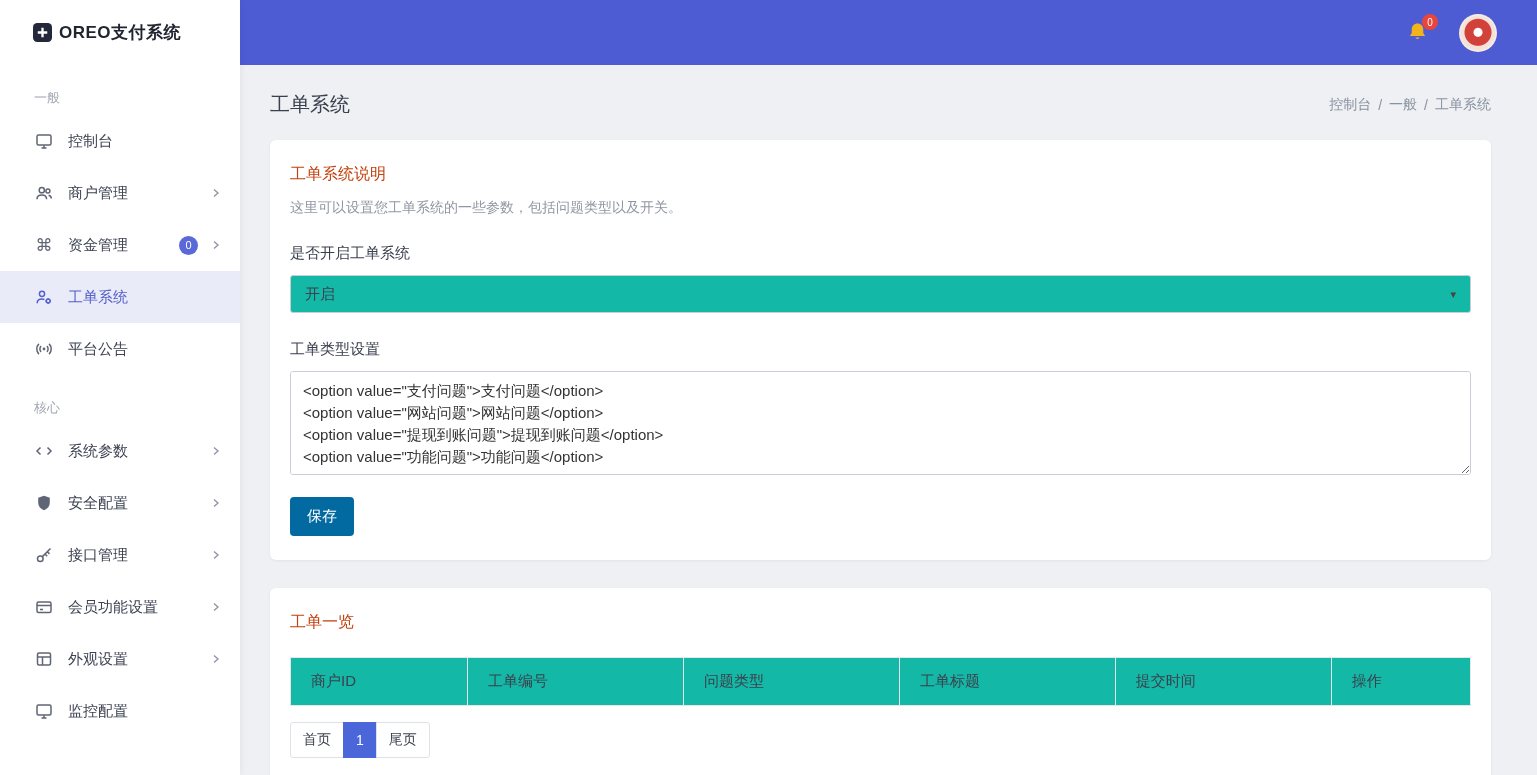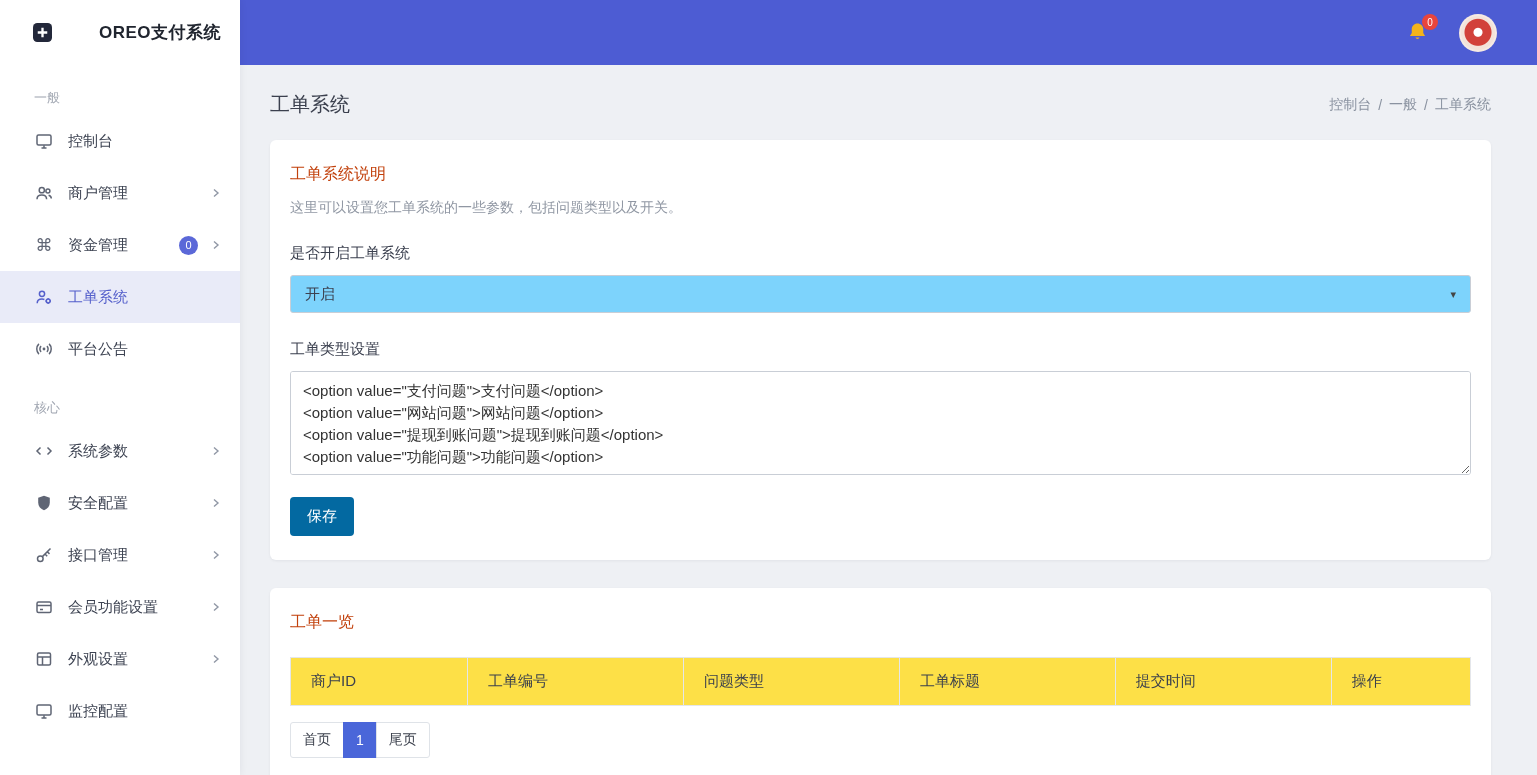--- a/index.html
+++ b/index.html
@@ -6,21 +6,21 @@
   html,body { width:1537px; height:775px; overflow:hidden; }
   body {
     font-family: "Liberation Sans", "DejaVu Sans", sans-serif;
     background:#eef0f4; color:#3c4150; font-size:15px;
   }
   .layout { display:flex; height:100%; }
 
   
   .sidebar { width:240px; background:#fff; flex-shrink:0; box-shadow:0 0 8px rgba(20,24,40,.07); z-index:2; }
   .sidebar-logo { height:65px; display:flex; align-items:center; padding-left:33px; gap:7px; }
-  .logo-text { font-size:17px; font-weight:bold; color:#20252f; letter-spacing:.5px;margin-left:40px; }
+  .logo-text { font-size:17px; font-weight:bold; color:#20252f; letter-spacing:.5px; }
   .side-section { font-size:13px; color:#a0a6b1; padding:24px 0 8px 34px; }
   .side-item { height:52px; display:flex; align-items:center; padding:0 18px 0 34px; cursor:pointer; color:#3d4352; }
   .side-item .ico { width:20px; display:flex; justify-content:center; align-items:center; margin-right:14px; color:#5f6574; }
   .side-item .ico .glyph { font-size:17px; line-height:1; }
   .side-item .lbl { font-size:15px; flex:1; }
   .side-item .chev { color:#9097a5; display:flex; }
   .side-item .badge { background:#5b68d8; color:#fff; font-size:11px; min-width:19px; height:19px; border-radius:10px;
                       display:flex; align-items:center; justify-content:center; margin-right:12px; }
   .side-item.active { background:#e9ebf8; color:#5560cb; }
   .side-item.active .ico { color:#5560cb; }
@@ -40,39 +40,39 @@
   .page-title { font-size:20px; font-weight:500; color:#3b404e; }
   .breadcrumb { font-size:14px; color:#8a92a0; display:flex; gap:7px; align-items:center; }
   .breadcrumb .crumb-link { cursor:pointer; }
   .breadcrumb .crumb-current { color:#8a92a0; }
 
   .card { background:#fff; border-radius:6px; padding:24px 20px; box-shadow:0 1px 3px rgba(20,24,40,.06); margin-top:22px; }
   .card-title { font-size:16px; font-weight:500; color:#c2410c; margin-bottom:14px; }
   .card-desc { font-size:14px; color:#9097a3; }
   .field-label { font-size:15px; color:#3a3f4e; margin:27px 0 12px; }
 
-  .select-box { height:38px; border:1px solid #c9ced6; border-radius:3px; background:#7dd3fc; display:flex;
+  .select-box { height:38px; border:1px solid #c9ced6; border-radius:3px; background:#14b8a6; display:flex;
                 align-items:center; justify-content:space-between; padding:9px 14px; font-size:15px; color:#3c4150; cursor:pointer; }
   .select-caret { font-size:11px; color:#444; }
 
   textarea.types-input { width:100%; height:104px; border:1px solid #c9ced6; border-radius:3px; padding:8px 12px;
                 font-size:15px; line-height:22px; color:#333; font-family:"Liberation Sans","DejaVu Sans",sans-serif;
                 resize:vertical; overflow-y:scroll; display:block; }
   textarea.types-input::-webkit-scrollbar { width:14px; }
   textarea.types-input::-webkit-scrollbar-track { background:#f4f4f4; border-left:1px solid #e4e4e4; }
   textarea.types-input::-webkit-scrollbar-thumb { background:#c7c7c7; border:3px solid #f4f4f4; border-radius:7px; }
 
   .btn-primary { margin-top:22px; background:#0369a1; color:#fff; border:none; border-radius:4px;
                  padding:10px 17px; font-size:15px; cursor:pointer; font-family:inherit; }
 
   .desc-link { color:#4a90e2; text-decoration:underline; cursor:pointer; }
 
   table.tickets { width:100%; border-collapse:collapse; table-layout:fixed; margin-top:24px; }
   table.tickets th { border:1px solid #e4e6ea; font-weight:normal; font-size:15px; color:#3c414d;
-                     text-align:left; padding:14px 20px; background:#fde047; }
+                     text-align:left; padding:14px 20px; background:#14b8a6; }
   .col-1{width:15%} .col-2{width:18.3%} .col-3{width:18.3%} .col-4{width:18.3%} .col-5{width:18.3%} .col-6{width:11.8%}
 
   .pagination { display:inline-flex; margin-top:16px; }
   .page-btn { min-width:46px; height:36px; display:flex; align-items:center; justify-content:center;
               border:1px solid #dfe3e8; background:#fff; font-size:14px; color:#3c414d; cursor:pointer; margin-left:-1px; padding:0 12px; }
   .page-btn.first { border-radius:3px 0 0 3px; margin-left:0; }
   .page-btn.last { border-radius:0 3px 3px 0; }
   .page-btn.active { background:#4a66d9; border-color:#4a66d9; color:#fff; min-width:32px; }
 
   svg.ic { display:block; }

